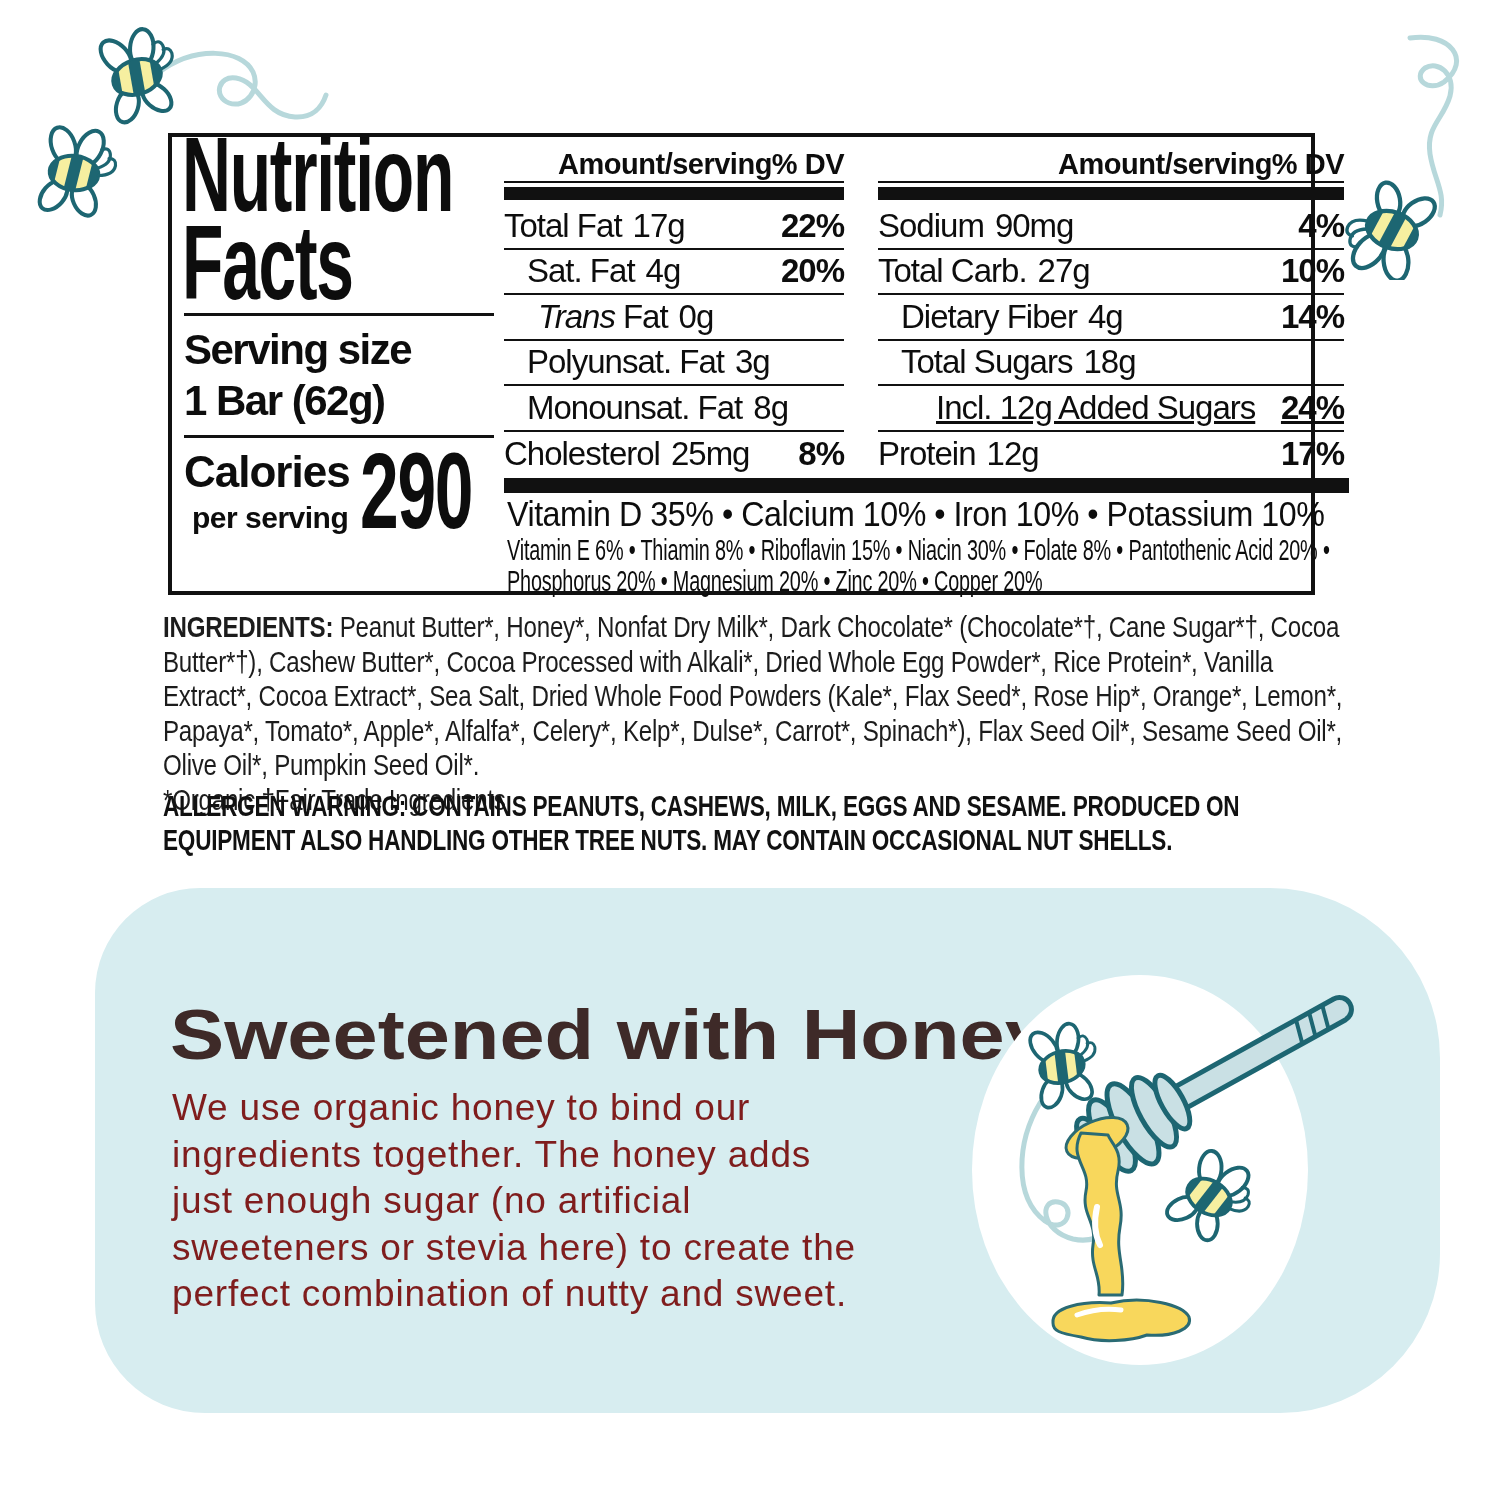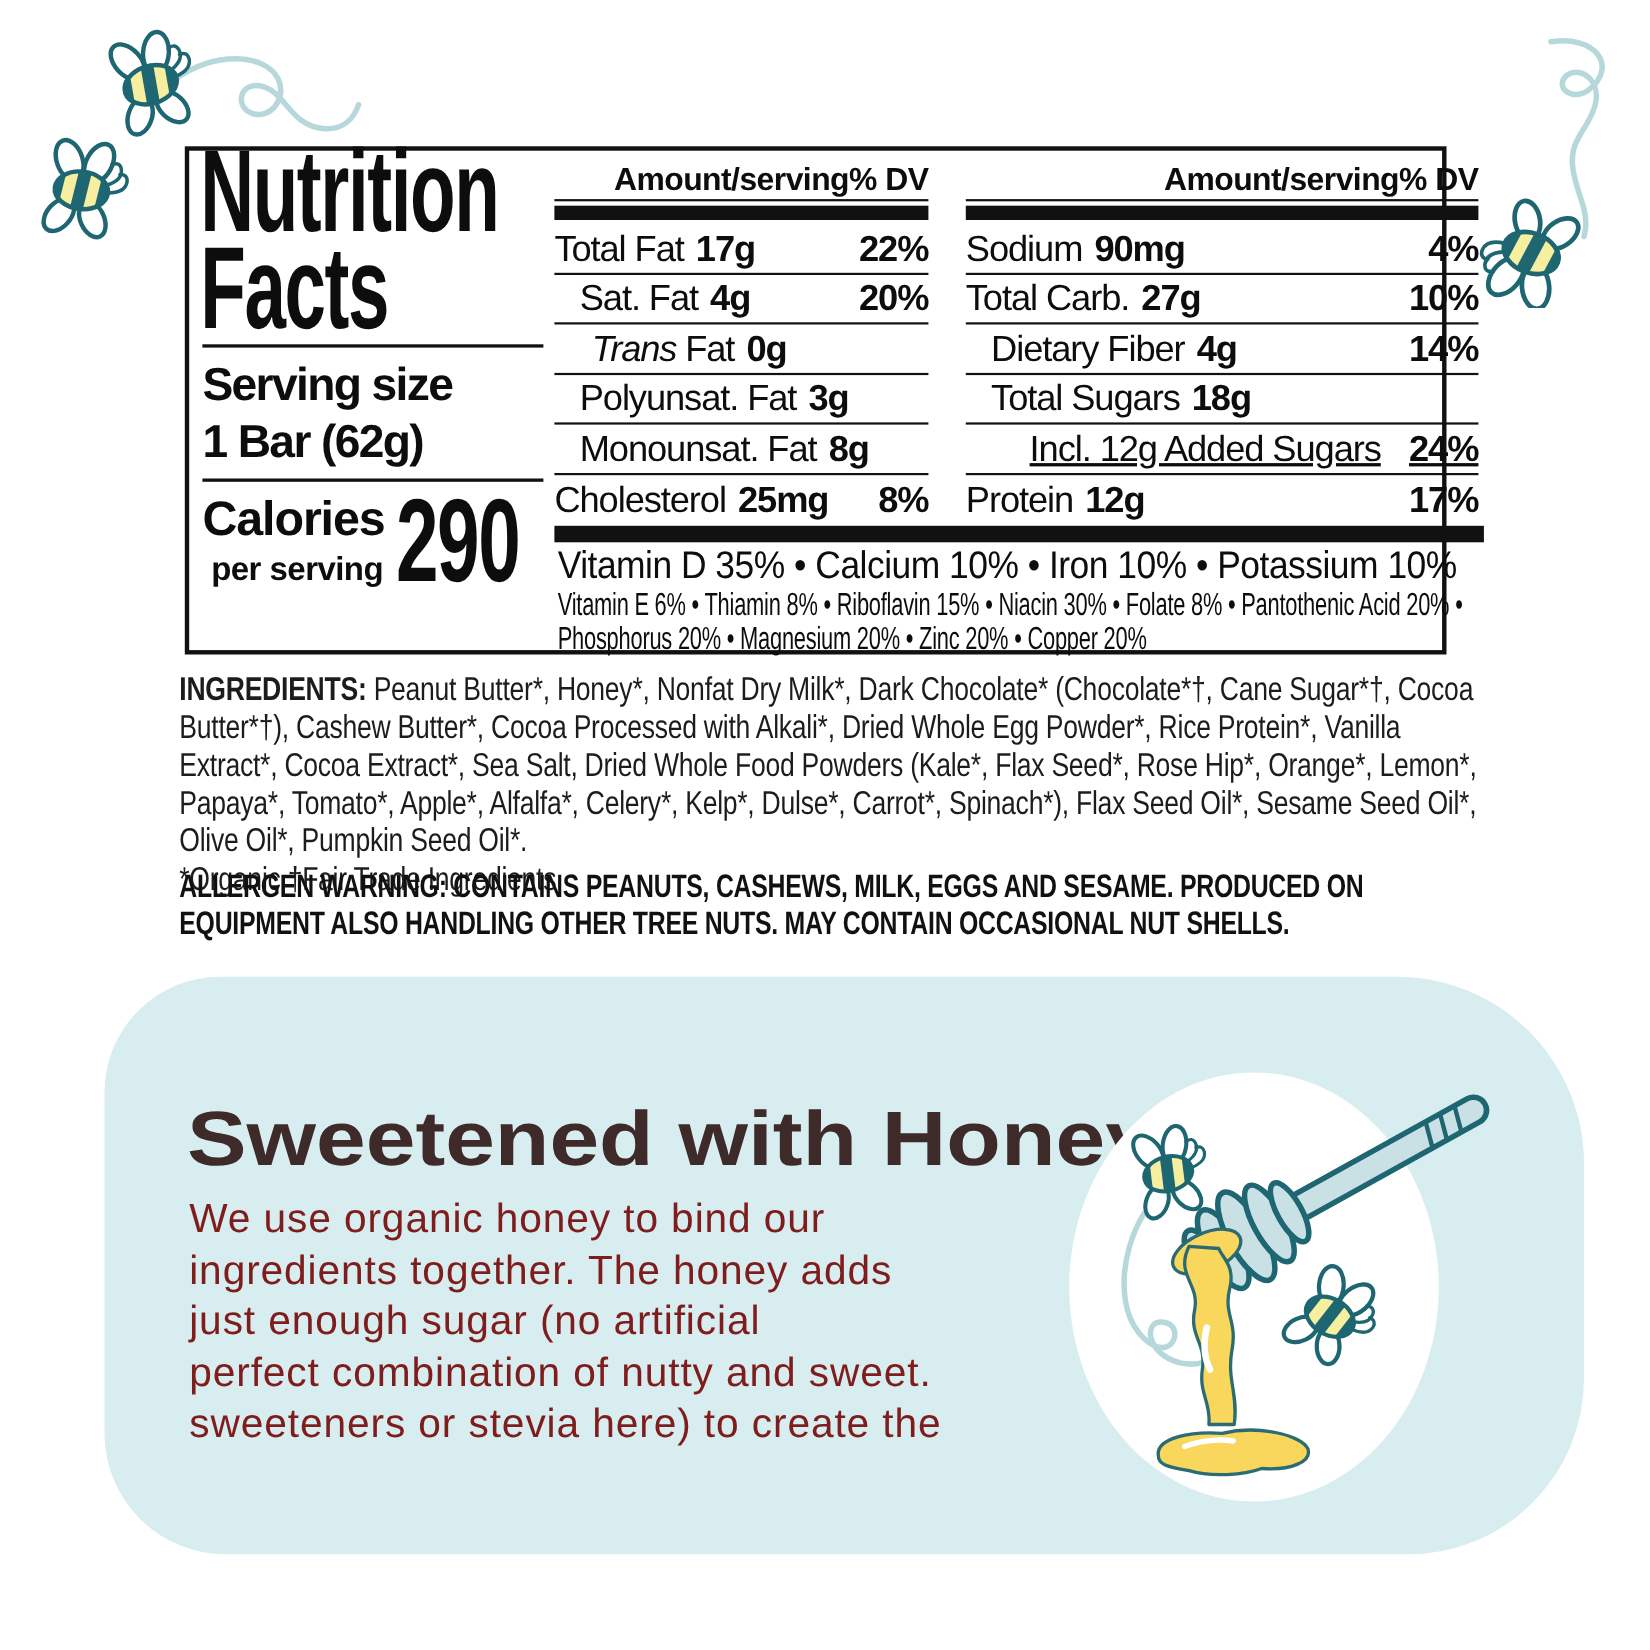--- a/index.html
+++ b/index.html
@@ -24,21 +24,21 @@
   #ncol2{left:706px;width:466px;}
   .col-head{display:flex;justify-content:flex-end;align-items:flex-end;height:32px;
             border-bottom:2px solid #111;font-size:29px;font-weight:bold;letter-spacing:-0.5px;box-sizing:border-box;}
   .head-bar{height:13px;background:#111;margin-top:4px;}
   .nrows{margin-top:4px;}
   .nrow{display:flex;align-items:center;height:45.5px;border-bottom:2px solid #111;
         font-size:33px;letter-spacing:-1px;box-sizing:border-box;white-space:nowrap;}
   .nrow.last{border-bottom:none;}
   .nlab{font-weight:normal;}
   .nlab.reg{font-weight:normal;}
-  .namt{margin-left:11px;font-weight:bold;}
+  .namt{margin-left:11px;}
   .ndv{margin-left:auto;font-weight:bold;}
   .ind1{padding-left:23px;}
   .ind2{padding-left:58px;text-decoration:underline;}
   .it{margin-right:8px;margin-left:11px;}
 
   .bot-bar{left:332px;top:341px;width:845px;height:15px;background:#111;}
   .vit1{left:335px;top:357px;font-size:35px;letter-spacing:-0.5px;white-space:nowrap;
         transform:scaleX(0.92);transform-origin:left top;}
   .vit2{left:335px;top:398px;width:1245px;font-size:29px;line-height:31px;letter-spacing:-0.3px;
         transform:scaleX(0.685);transform-origin:left top;}
@@ -210,22 +210,22 @@
   <div id="allergen" class="abs">ALLERGEN WARNING:  CONTAINS PEANUTS, CASHEWS, MILK, EGGS AND SESAME.  PRODUCED ON EQUIPMENT ALSO HANDLING OTHER TREE NUTS.  MAY CONTAIN OCCASIONAL NUT SHELLS.</div>
 
   <div id="honey-box" class="abs"></div>
 
   <div id="honey-heading" class="abs">Sweetened with Honey</div>
 
   <div id="honey-body" class="abs">
     <div>We use organic honey to bind our</div>
     <div>ingredients together. The honey adds</div>
     <div>just enough sugar (no artificial</div>
+    <div>sweeteners or stevia here) to create the</div>
     <div>perfect combination of nutty and sweet.</div>
-    <div>sweeteners or stevia here) to create the</div>
   </div>
 
   <svg class="abs" style="left:925px;top:955px" width="530" height="475" viewBox="0 0 530 475">
     <ellipse cx="215" cy="215" rx="168" ry="195" fill="#ffffff"></ellipse>
     <path class="swirl" d="M 115 148 C 92 186 88 242 120 266 C 142 281 152 250 133 247 C 114 244 116 276 148 284 C 162 287 172 284 180 277"></path>
 
     <g transform="translate(215,165) rotate(-29)">
       <rect x="30" y="-12" width="210" height="24" rx="12" fill="#c9e0e4" stroke="#1d6672" stroke-width="5"></rect>
       <path d="M 185 -12 L 179 12 M 200 -12 L 194 12 M 215 -12 L 209 12" fill="none" stroke="#1d6672" stroke-width="4"></path>
       <ellipse cx="-52" cy="0" rx="12" ry="30" fill="#c9e0e4" stroke="#1d6672" stroke-width="5"></ellipse>

